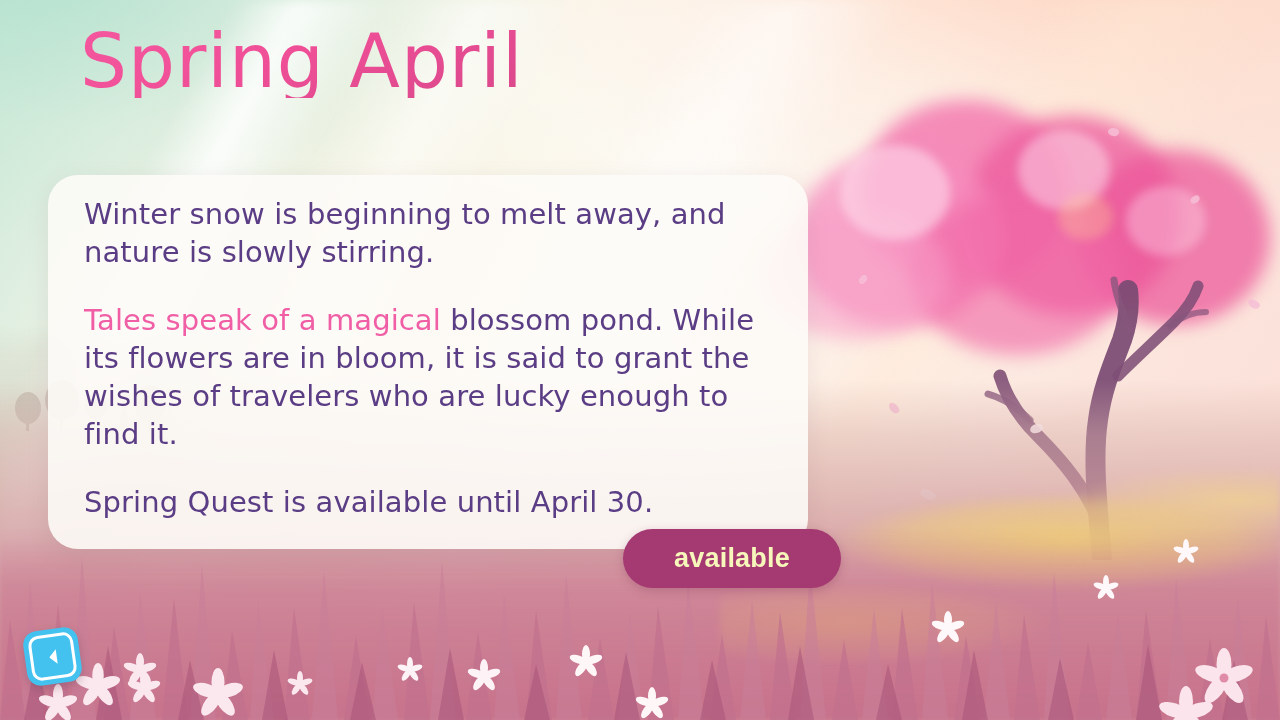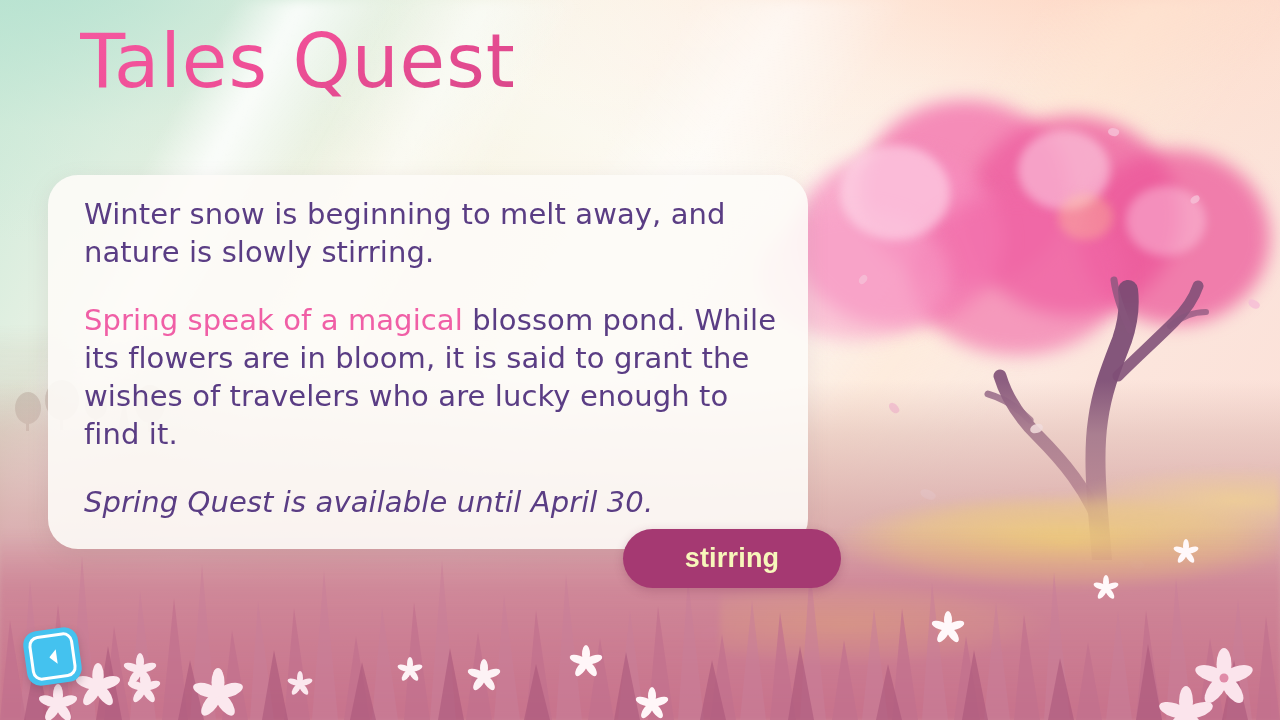--- a/index.html
+++ b/index.html
@@ -127,21 +127,21 @@
   #panel-body {
     position:absolute;
     left:36px; top:20px; right:30px;
     font-family: "DejaVu Sans", sans-serif;
     color:#5a3d84;
     font-size:29px;
     line-height:38px;
     letter-spacing:.1px;
   }
   .para { margin-bottom:30px; }
-  .para:last-child { margin-bottom:13px;font-style:italic; }
+  .para:last-child { margin-bottom:13px; }
   .hl { color:#f05fa6; }
 
   
   #continue-btn {
     position:absolute;
     left:623px; top:529px;
     width:218px; height:59px;
     border-radius:30px;
     background:#a53972;
     border:none;
@@ -420,42 +420,42 @@
       <g transform="translate(1186,552)" fill="#fff8fa">
         <ellipse rx="3" ry="7" cy="-6"></ellipse>
           <ellipse rx="3" ry="7" cy="-6" transform="rotate(72)"></ellipse>
         <ellipse rx="3" ry="7" cy="-6" transform="rotate(144)"></ellipse>
           <ellipse rx="3" ry="7" cy="-6" transform="rotate(216)"></ellipse>
         <ellipse rx="3" ry="7" cy="-6" transform="rotate(288)"></ellipse>
       </g>
     </g>
   </svg>
 
-  <div id="title">Tales Quest</div>
+  <div id="title">Spring April</div>
 
   <div id="panel">
     <div id="panel-body">
 
       <p class="para">
         <span>Winter snow is beginning to melt away, and nature is slowly stirring.</span>
       </p>
 
       <p class="para">
-        <span class="hl">Spring speak of a magical </span><span>blossom pond. While its flowers are in bloom, it is said to grant the wishes of travelers who are lucky enough to find it.</span>
+        <span class="hl">Tales speak of a magical </span><span>blossom pond. While its flowers are in bloom, it is said to grant the wishes of travelers who are lucky enough to find it.</span>
       </p>
 
       <p class="para">
         <span>Spring Quest is available until April 30.</span>
       </p>
 
     </div>
   </div>
 
   <button id="continue-btn">
-    <span id="continue-label">stirring</span>
+    <span id="continue-label">available</span>
   </button>
 
   <button id="back-btn">
     <svg id="back-chevron" viewBox="0 0 24 24">
       <path d="M16 4 L8.5 11.2 a1.2 1.2 0 0 0 0 1.6 L16 20 Z" fill="#ffffff"></path>
     </svg>
   </button>
 
 </div>
 

